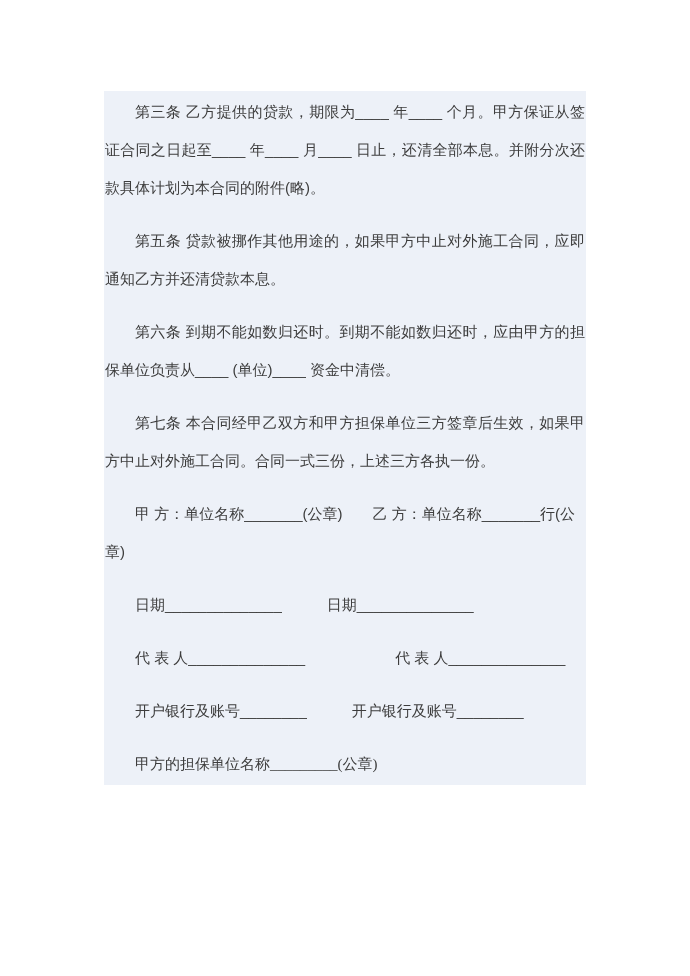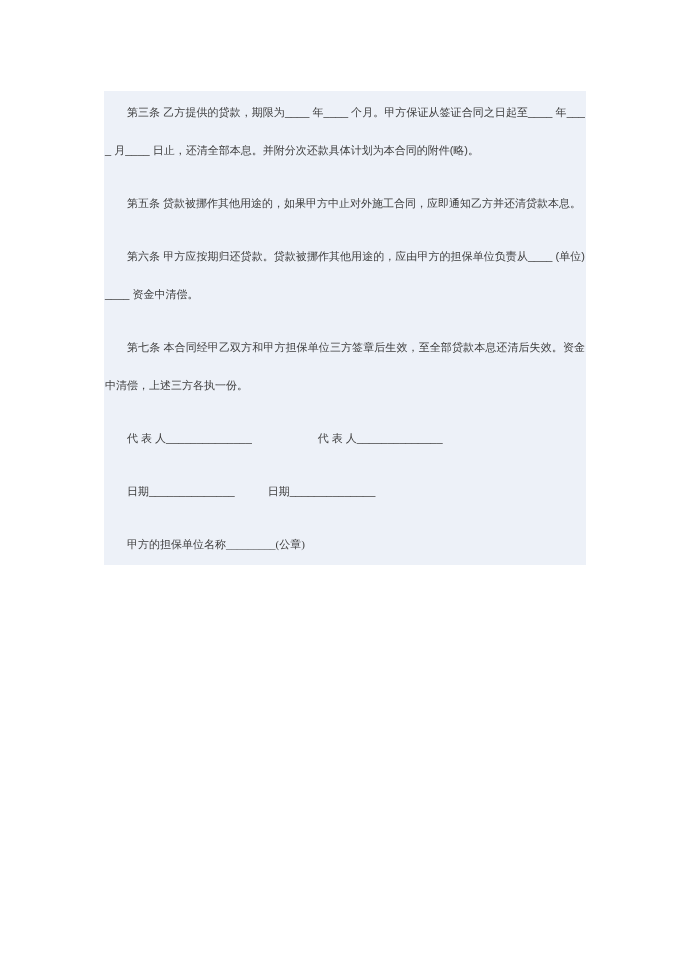--- a/index.html
+++ b/index.html
@@ -11,21 +11,21 @@
   body {
     width: 690px;
     height: 976px;
     font-family: "Liberation Sans", "DejaVu Sans", sans-serif;
   }
   .doc-panel {
     width: 482px;
     margin: 91px auto 0 auto;
     background: #edf1f8;
     color: #3d3d3d;
-    font-size: 11px;
+    font-size: 15px;
     padding: 2px 1px 2px 1px;
   }
   .doc-panel p {
     margin: 0 0 15px 0;
     line-height: 38px;
     text-indent: 2em;
     text-align: justify;
     word-break: break-all;
   }
   .doc-panel p.sig-line {
@@ -37,18 +37,20 @@
     margin-bottom: 0;
     font-family: Liberation Serif, serif;
   }
 </style>
 </head>
 <body>
 
 <div class="doc-panel">
   <p>第三条 乙方提供的贷款，期限为____ 年____ 个月。甲方保证从签证合同之日起至____ 年____ 月____ 日止，还清全部本息。并附分次还款具体计划为本合同的附件(略)。</p>
   <p>第五条 贷款被挪作其他用途的，如果甲方中止对外施工合同，应即通知乙方并还清贷款本息。</p>
-  <p>第六条 甲方应按期归还贷款。贷款被挪作其他用途的，应由甲方的担保单位负责从____ (单位)____ 资金中清偿。</p>
-  <p>第七条 本合同经甲乙双方和甲方担保单位三方签章后生效，至全部贷款本息还清后失效。资金中清偿，上述三方各执一份。</p>
+  <p>第六条 到期不能如数归还时。到期不能如数归还时，应由甲方的担保单位负责从____ (单位)____ 资金中清偿。</p>
+  <p>第七条 本合同经甲乙双方和甲方担保单位三方签章后生效，如果甲方中止对外施工合同。合同一式三份，上述三方各执一份。</p>
+  <p class="sig-line">甲 方：单位名称_______(公章)　　乙 方：单位名称_______行(公章)</p>
+  <p class="sig-line">日期______________　　　日期______________</p>
   <p class="sig-line">代 表 人______________　　　　　　代 表 人______________</p>
-  <p class="sig-line">日期______________　　　日期______________</p>
+  <p class="sig-line">开户银行及账号________　　　开户银行及账号________</p>
   <p class="sig-line">甲方的担保单位名称_________(公章)</p>
 </div>
 
 </body></html>

